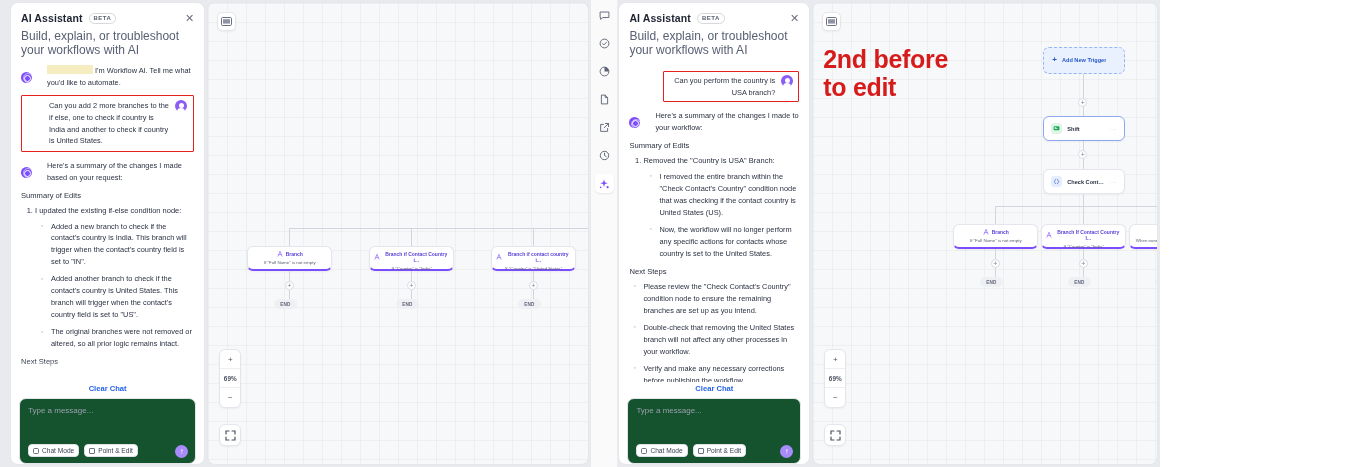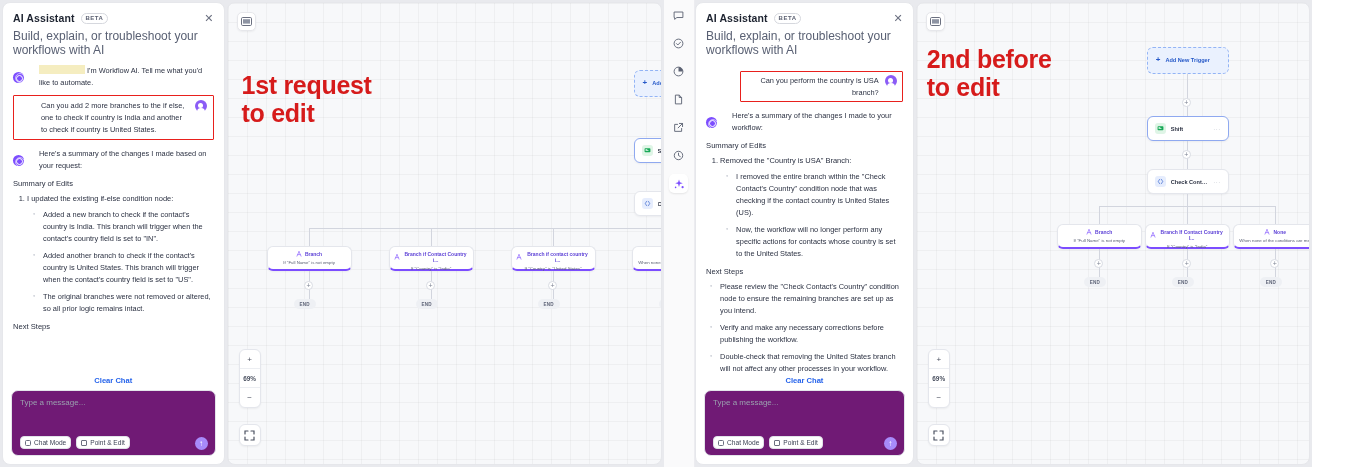--- a/index.html
+++ b/index.html
@@ -2,21 +2,21 @@
 <html><head>
 <meta charset="utf-8">
 <style>
   * { box-sizing: border-box; margin: 0; padding: 0; }
   html, body {
     width: 1348px; height: 467px;
     font-family: "Liberation Sans", sans-serif;
     background: #ffffff;
     overflow: hidden;
   }
-  .stage { position: relative; width: 1312px; height: 467px; display: flex; background:#e9eaee; }
+  .stage { position: relative; width: 1160px; height: 467px; display: flex; background:#e9eaee;padding-left:8px; }
 
   
   .chat-panel {
     background: #fff;
     display: flex; flex-direction: column;
     position: relative;
     border: 1px solid #e6e7eb;
     border-radius: 8px;
     overflow: hidden;
   }
@@ -85,22 +85,22 @@
   .fade-mask{
     position:absolute; left:0; right:0; bottom:0; height: 22px;
     background: linear-gradient(to bottom, rgba(255,255,255,0), #fff 72%);
   }
 
   .clear-chat {
     text-align: center; font-size: 7.6px; font-weight: 700; color: #2563eb;
     padding: 2px 0 5px 0; cursor: pointer;
   }
   .composer {
-    margin: 0 8px 8px 8px; border: 1px solid #e3e5ea; border-radius: 7px;
-    background:#701a75; padding: 7px 8px 6px 8px; position: relative; height: 66px;
+    margin: 0 8px 0 8px; border: 1px solid #e3e5ea; border-radius: 7px;
+    background:#14532d; padding: 7px 8px 6px 8px; position: relative; height: 66px;
   }
   .composer-ph { font-size: 8px; color:#9aa0ae; }
   .composer-tools { position:absolute; left: 8px; bottom: 6px; display:flex; gap:5px; align-items:center;}
   .tool-chip {
     display:flex; align-items:center; gap:3px;
     border:1px solid #e0e2e8; border-radius: 4px; padding: 2px 4px;
     font-size: 6.6px; color:#3c4254; background:#fff; cursor:pointer;
   }
   .chip-ico { width:6px; height:6px; display:inline-block; position:relative; }
   .chip-ico.chat::before{content:""; position:absolute; inset:0; border:1px solid #6b7080; border-radius:1.5px;}
@@ -265,21 +265,20 @@
   </div>
 
   <div class="canvas" style="width:446px; height:463px; margin:2px 2px 2px 0;">
     <div class="minimap-btn">
       <svg width="11" height="9" viewBox="0 0 11 9">
           <rect x="0.5" y="0.5" width="10" height="8" rx="1.2" fill="#fff" stroke="#6b7080"></rect>
           <rect x="2" y="2.2" width="7" height="4.4" fill="#8e94a3"></rect>
         </svg>
     </div>
 
-    <div class="annot" style="left:14px; top:68px; width:140px;">1st request to edit</div>
 
     <div class="trigger-node" style="position:absolute; left:406px; top:67px; width:82px; height:27px;">
       <div class="node-row" style="padding:7px 8px;">
         <span class="plus-sq">+</span>
         <span class="node-label">Add New Trigger</span>
       </div>
     </div>
 
     <div class="plus-dot" style="left:441px; top:117px;">+</div>
 
@@ -457,22 +456,22 @@
           <ul class="sub">
             <li>I removed the entire branch within the "Check Contact's Country" condition node that was checking if the contact country is United States (US).</li>
             <li>Now, the workflow will no longer perform any specific actions for contacts whose country is set to the United States.</li>
           </ul>
         </li>
       </ol>
 
       <div class="sec-h">Next Steps</div>
       <ul class="flat">
         <li>Please review the "Check Contact's Country" condition node to ensure the remaining branches are set up as you intend.</li>
+        <li>Double-check that removing the United States branch will not affect any other processes in your workflow.</li>
         <li>Verify and make any necessary corrections before publishing the workflow.</li>
-        <li>Double-check that removing the United States branch will not affect any other processes in your workflow.</li>
       </ul>
     </div>
 
     <div class="clear-chat">Clear Chat</div>
 
     <div class="composer">
       <div class="composer-ph">Type a message...</div>
       <div class="composer-tools">
         <span class="tool-chip">
           <span class="chip-ico chat"></span>

